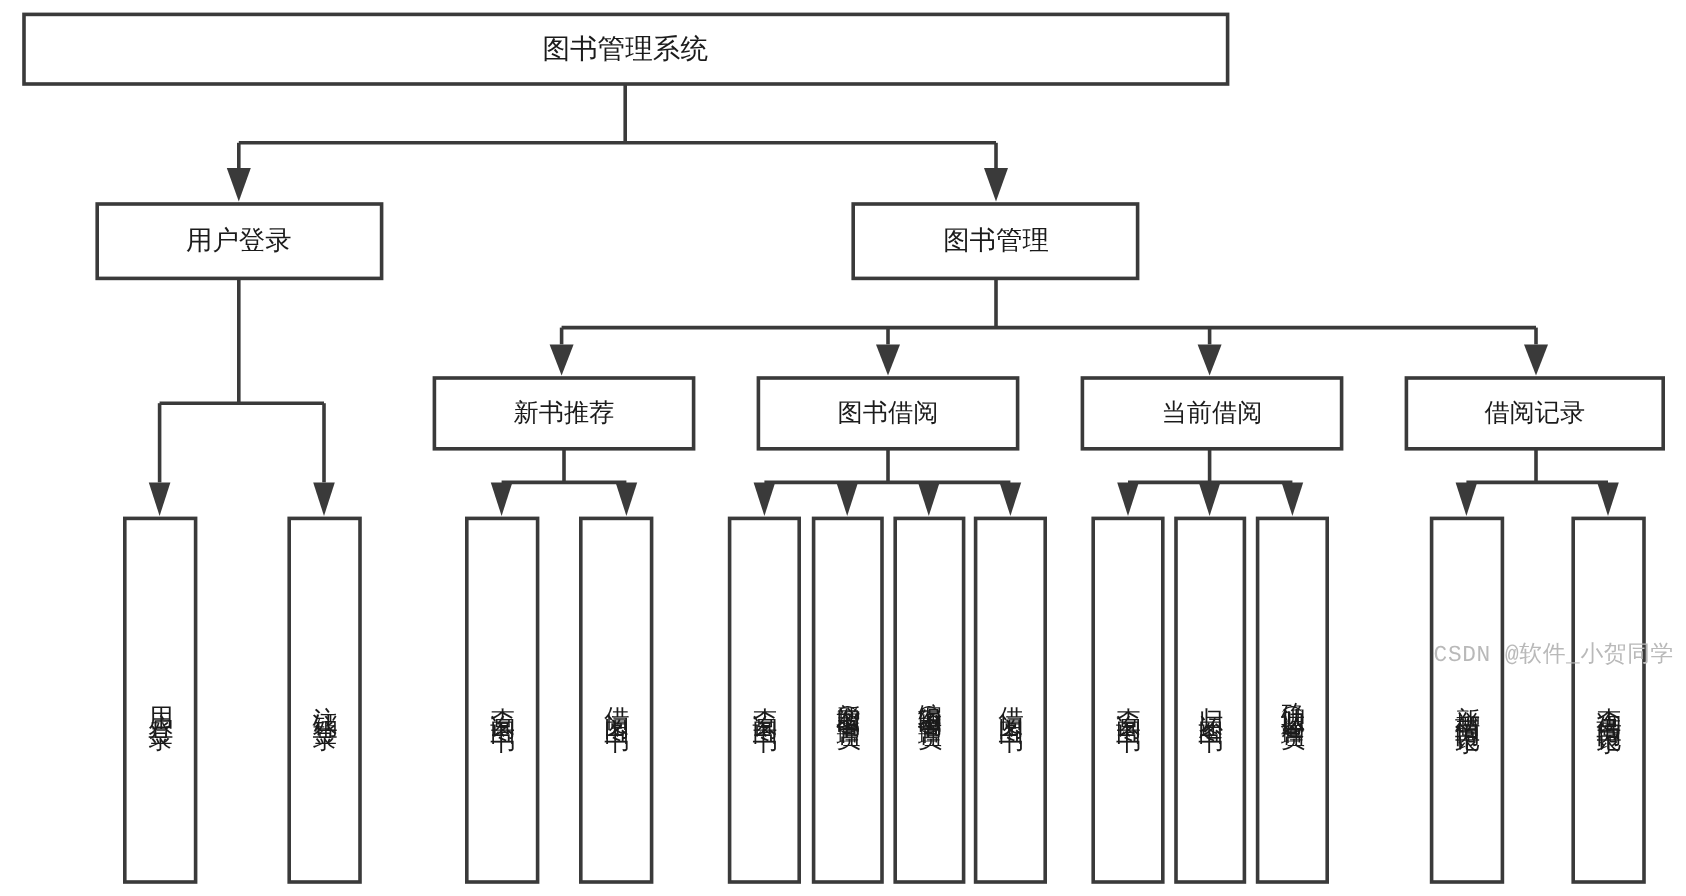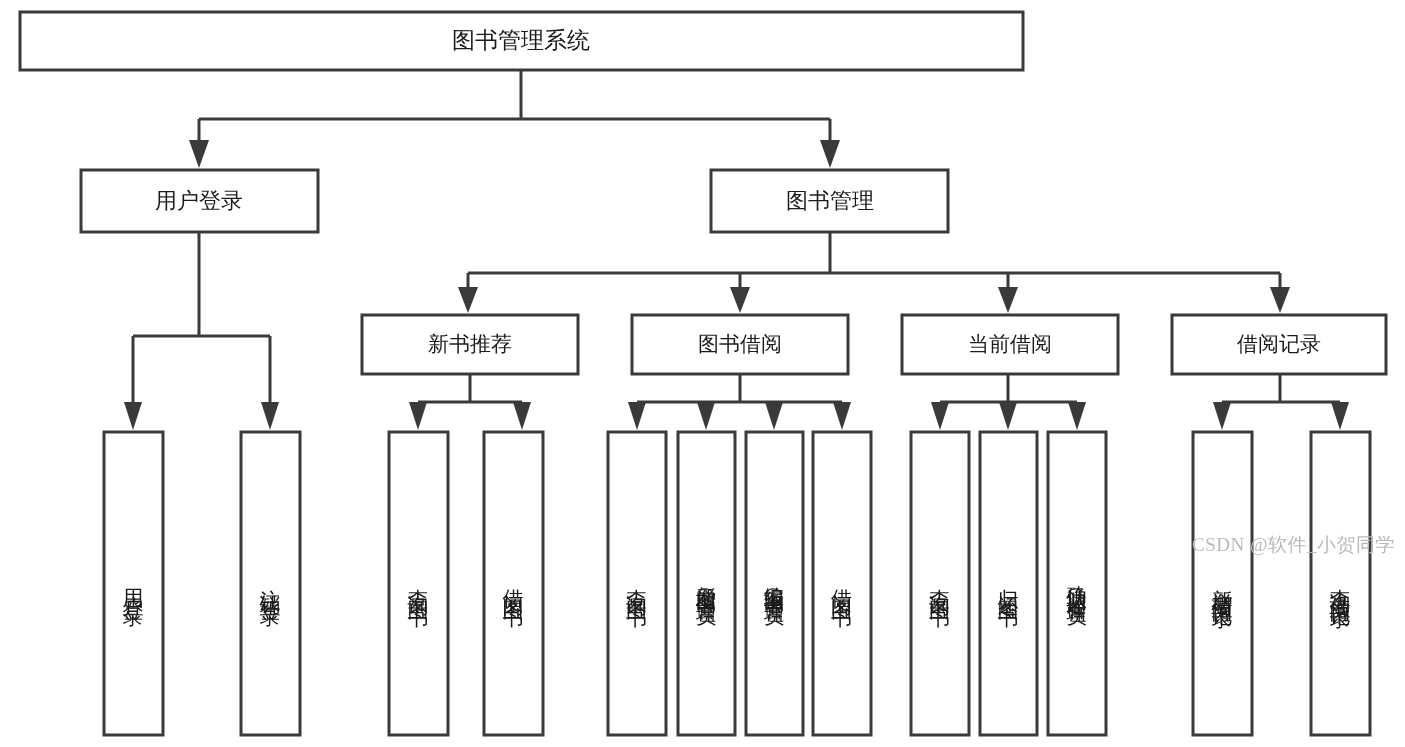--- a/index.html
+++ b/index.html
@@ -62,21 +62,21 @@
     align-items: center;
     justify-content: center;
     white-space: nowrap;
     pointer-events: none;
     text-align: center;
   }
   .watermark {
     position: absolute;
     right: 10px;
     bottom: 6px;
-    font-family: Liberation Serif, serif;
+    font-family: Liberation Mono, monospace;
     font-size: 19px;
     color: #b9b9b9;
     letter-spacing: 0.5px;
     white-space: nowrap;
   }
 </style>
 </head>
 <body>
 
 <div id="diagram-root">

